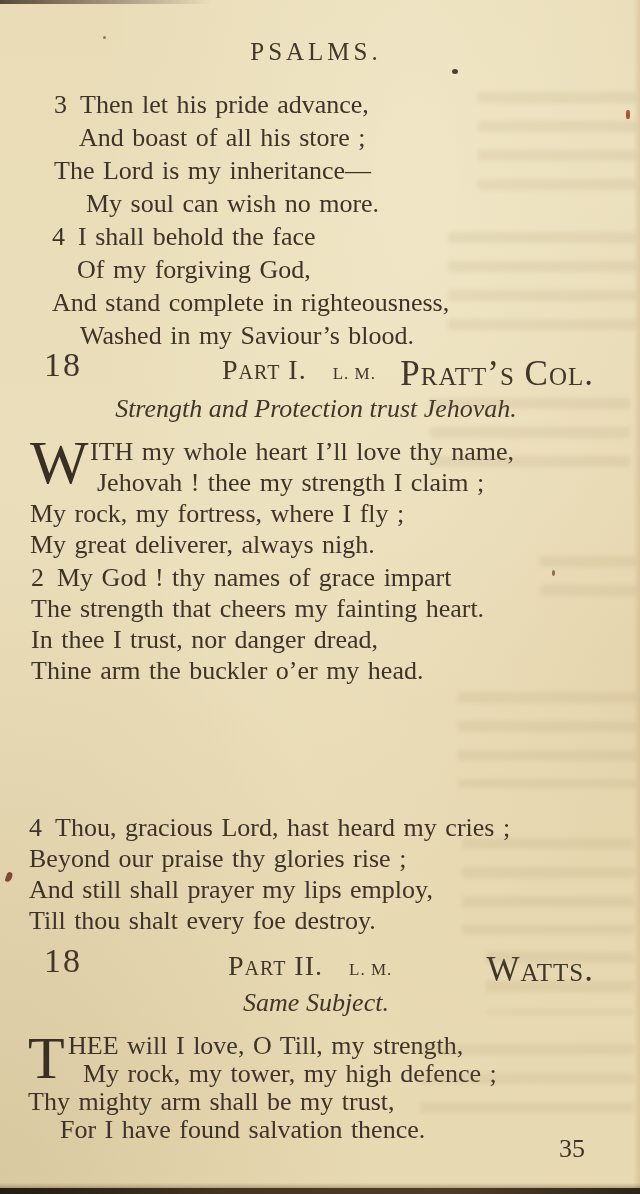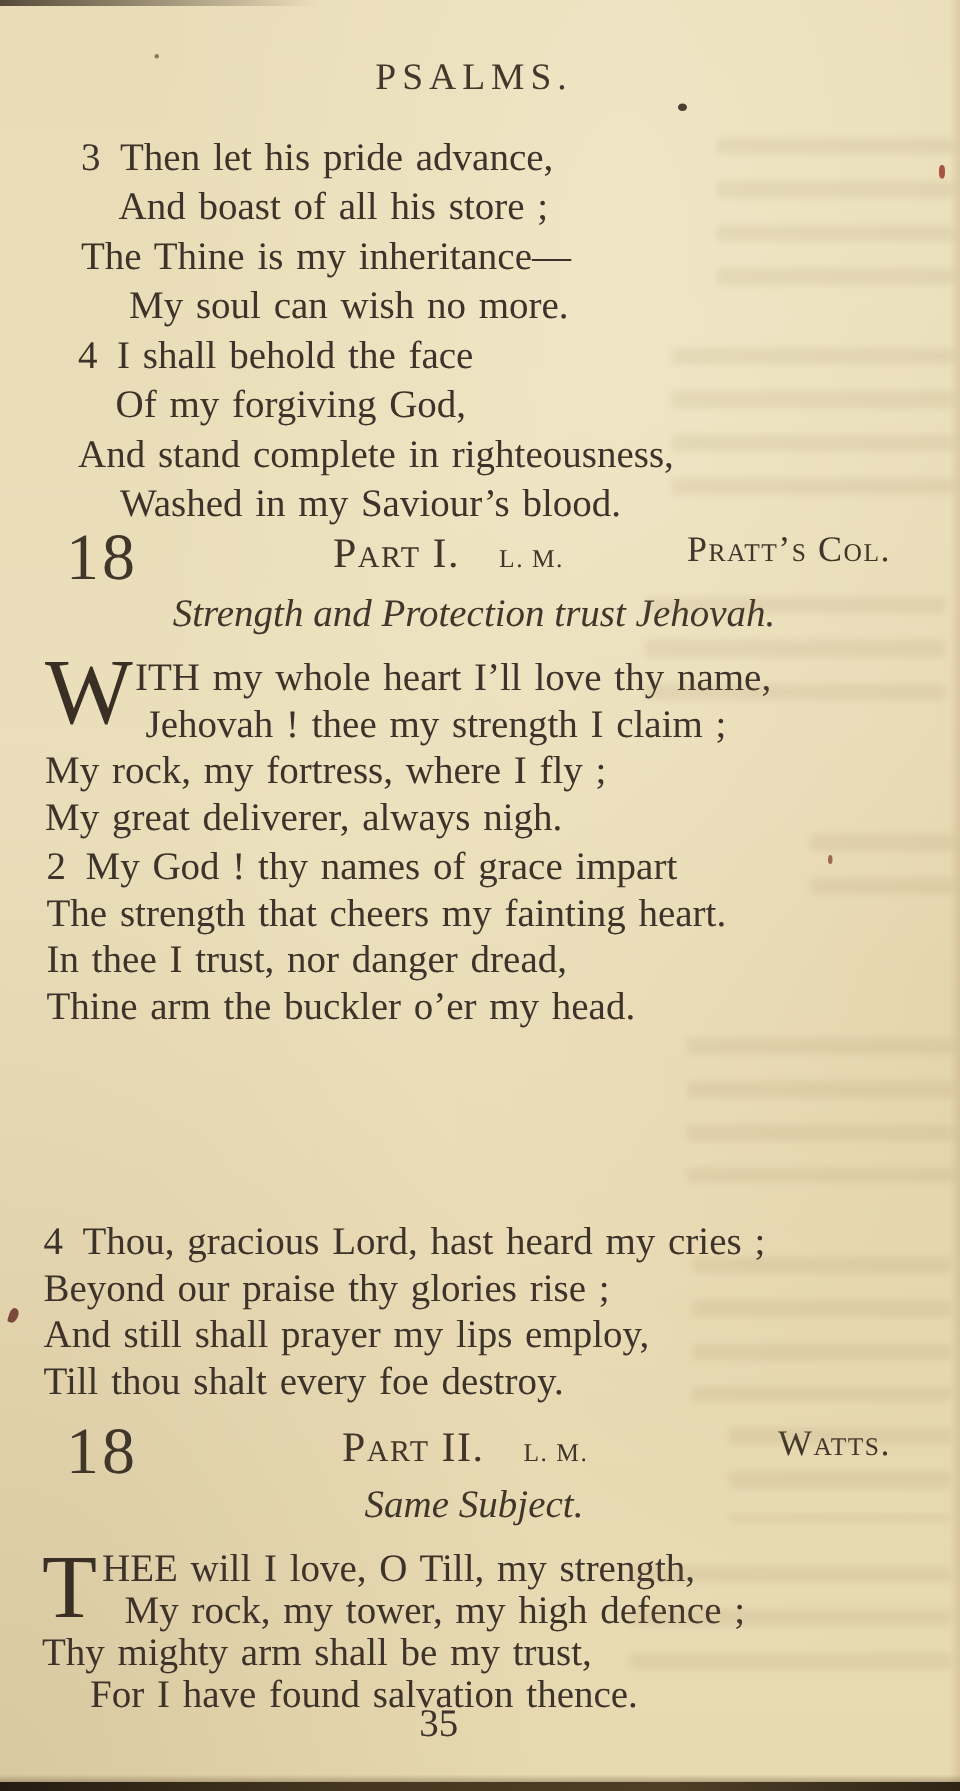--- a/index.html
+++ b/index.html
@@ -20,36 +20,36 @@
   .lh28 .line { line-height:28px; }
   .vnum { margin-right:13px; }
   .i25 { padding-left:25px; }
   .i28 { padding-left:28px; }
   .i32 { padding-left:32px; }
   .running-head {
     top:38px; left:0; width:632px; text-align:center;
     font-size:25px; letter-spacing:4px; color:#44382c; word-spacing:1px;
   }
   .hymn-header { left:0; width:640px; height:46px; color:#41362a; }
-  .hymn-no { position:absolute; left:44px; top:-4px; font-size:44px; letter-spacing:2px; }
+  .hymn-no { position:absolute; left:44px; top:-4px; font-size:34px; letter-spacing:2px; }
   .hymn-center { position:absolute; top:4px; font-variant:small-caps; font-size:28px; letter-spacing:1px; }
   .hymn-center .meter { margin-left:26px; font-variant:normal; font-size:17px; }
-  .hymn-right { position:absolute; top:4px; right:46px; font-variant:small-caps; font-size:24px; letter-spacing:1px; }
+  .hymn-right { position:absolute; top:4px; right:46px; font-variant:small-caps; font-size:35px; letter-spacing:1px; }
   .subtitle { left:0; width:632px; text-align:center; font-style:italic; font-size:26px; color:#41362a; }
   .stanza { position:absolute; }
   .dropcap {
     position:absolute; left:0; top:-3px;
     font-size:62px; line-height:58px; color:#3a2f25;
   }
   .wcap .dc1 { padding-left:60px; }
   .wcap .dc2 { padding-left:67px; }
   .tcap .dropcap { font-size:60px; }
   .tcap .dc1 { padding-left:40px; }
   .tcap .dc2 { padding-left:55px; }
-  .page-number { top:1134px; left:0; width:585px; text-align:center; font-size:26px; }
+  .page-number { top:1134px; left:0; width:585px; text-align:right; font-size:26px; }
   
   .edge-top { top:0; left:0; width:212px; height:4px;
     background:linear-gradient(90deg, rgba(60,48,36,0.85), rgba(60,48,36,0)); }
   .edge-bottom { bottom:0; left:0; width:640px; height:6px;
     background:linear-gradient(90deg, #241c12, #43351f 35%, #4e3e27 70%, #2e2517); }
   .edge-bottom-fade { bottom:6px; left:0; width:640px; height:5px;
     background:linear-gradient(0deg, rgba(90,70,40,0.35), rgba(90,70,40,0)); }
   .edge-right { top:0; right:0; width:7px; height:1194px;
     background:linear-gradient(270deg, rgba(150,110,60,0.18), rgba(150,110,60,0)); }
   .ghost {
@@ -63,21 +63,21 @@
 </head>
 <body>
 
 <div class="page">
 
   <div class="abs running-head">PSALMS.</div>
 
   <div class="stanza lh33" style="top:88px;left:54px;">
     <div class="line"><span class="vnum">3</span><span>Then let his pride advance,</span></div>
     <div class="line i25">And boast of all his store ;</div>
-    <div class="line">The Thine is my inheritance—</div>
+    <div class="line">The Lord is my inheritance—</div>
     <div class="line i32">My soul can wish no more.</div>
   </div>
 
   <div class="stanza lh33" style="top:220px;left:52px;">
     <div class="line"><span class="vnum">4</span><span>I shall behold the face</span></div>
     <div class="line i25">Of my forgiving God,</div>
     <div class="line">And stand complete in righteousness,</div>
     <div class="line i28">Washed in my Saviour’s blood.</div>
   </div>
 

